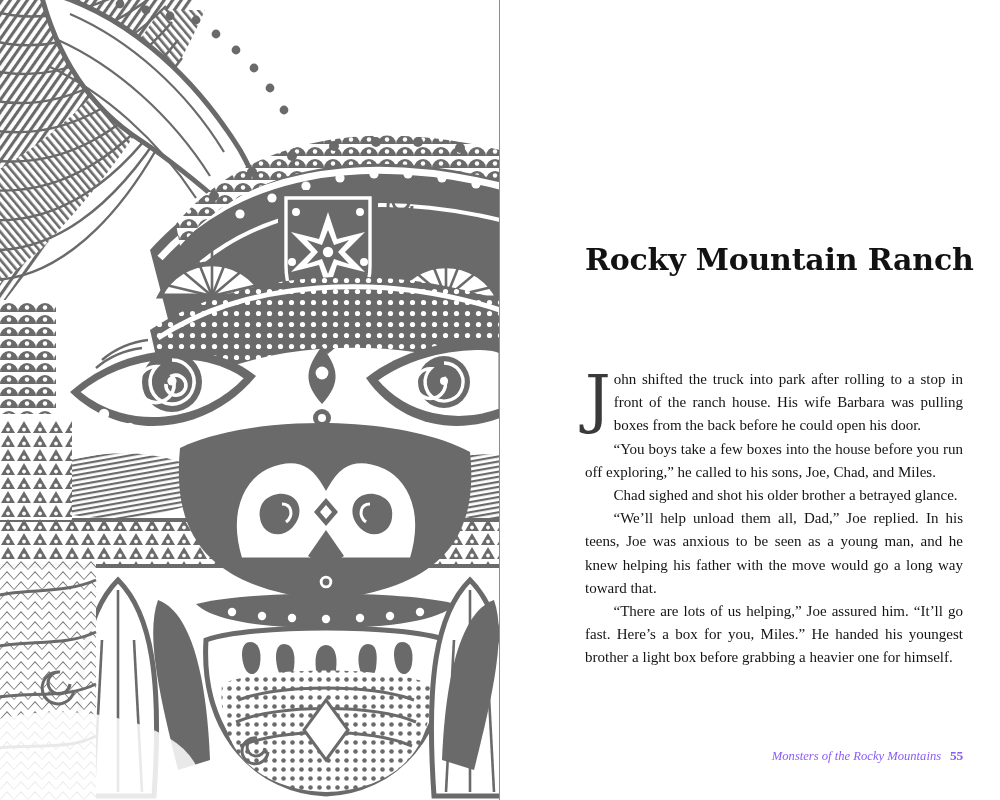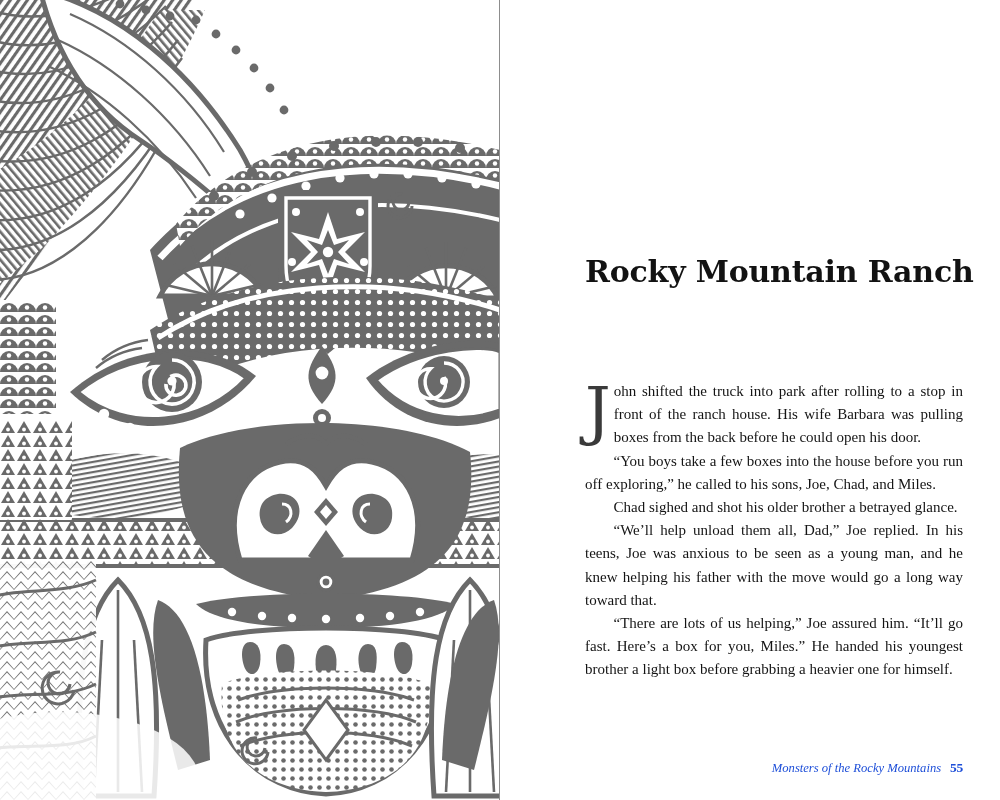--- a/index.html
+++ b/index.html
@@ -49,21 +49,21 @@
   
   .recto {
     position: relative;
     width: 500px;
     height: 800px;
     background: #ffffff;
   }
   .textblock {
     position: absolute;
     left: 85px;
-    top: 12px;
+    top: 0;
     width: 378px;
     height: 671px;
   }
 
   .chapter-title {
     position: absolute;
     top: 243px;
     left: 0;
     width: 378px;
     margin: 0;
@@ -126,21 +126,21 @@
 
   .running-foot {
     position: absolute;
     left: 0;
     top: 748px;
     width: 378px;
     text-align: right;
     font-family: "Liberation Serif", serif;
     font-style: italic;
     font-size: 12.6px;
-    color: #1d4ed8;
+    color: #8b5cf6;
     white-space: nowrap;
   }
   .running-foot .folio {
     font-style: normal;
     font-weight: 700;
     font-size: 13.5px;
     margin-left: 9px;
     letter-spacing: -0.3px;
   }
 </style>

